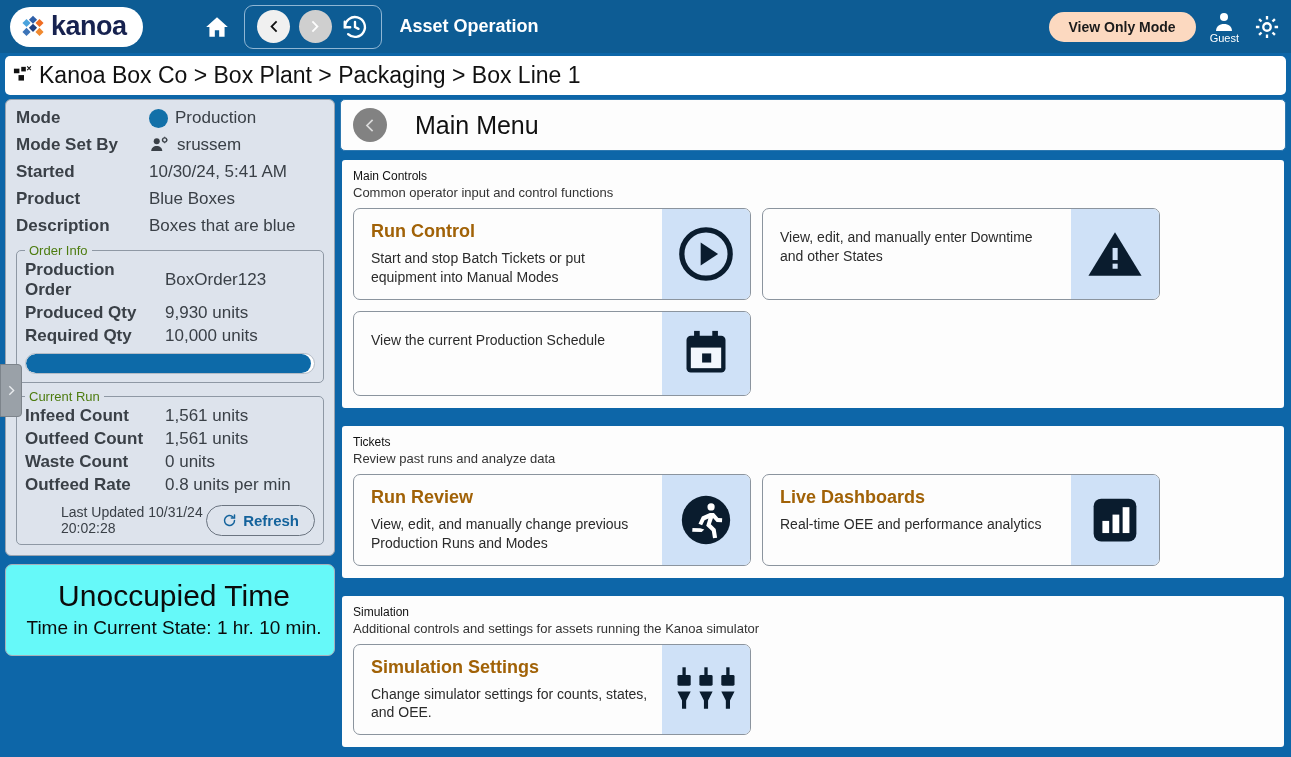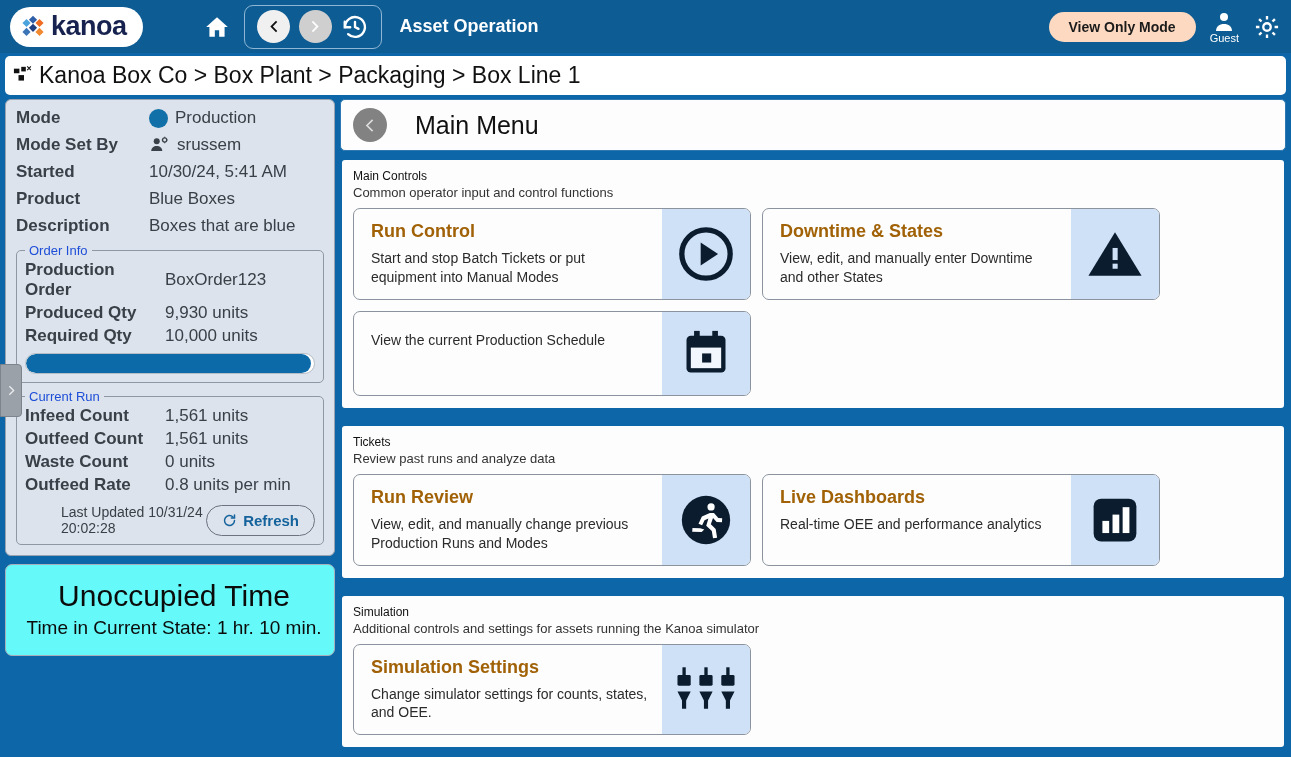--- a/index.html
+++ b/index.html
@@ -108,21 +108,21 @@
   }
   .mode-dot {
     width: 19px; height: 19px; border-radius: 50%;
     background: #1270a8; display: inline-block;
   }
   fieldset.grp {
     border: 1px solid #8e98a4; border-radius: 5px;
     padding: 2px 8px 8px 8px; margin-top: 6px;
   }
   fieldset.grp legend {
-    font-size: 13px; color: #1d4ed8; padding: 0 4px;
+    font-size: 13px; color: #4d7c0f; padding: 0 4px;
   }
   .grp .kv-key { width: 140px; flex: 0 0 140px; }
   .grp .kv { margin-bottom: 3px; }
   .progress-track {
     height: 21px; border-radius: 11px;
     background: #ffffff; border: 1px solid #b4bcc6;
     overflow: hidden; margin-top: 7px;
   }
   .progress-fill {
     height: 100%; background: #0d6aa8; border-radius: 11px;
@@ -400,21 +400,20 @@
             </div>
             <div class="mc-icon">
               <svg width="58" height="58" viewBox="0 0 24 24" fill="none">
                 <circle cx="12" cy="12" r="10" stroke="#0a1c2e" stroke-width="2.2"></circle>
                 <polygon points="9.8,7.2 17,12 9.8,16.8" fill="#0a1c2e"></polygon>
               </svg>
             </div>
           </div>
           <div class="menu-card">
             <div class="mc-text">
-              <div class="mc-title">Downtime &amp; States</div>
               <div class="mc-desc">View, edit, and manually enter Downtime and other States</div>
             </div>
             <div class="mc-icon">
               <svg width="58" height="58" viewBox="0 0 24 24">
                 <polygon points="12,3 23,21 1,21" fill="#0a1c2e"></polygon>
                 <rect x="11" y="9.5" width="2.1" height="5" fill="#cfe1f7"></rect>
                 <rect x="11" y="16" width="2.1" height="2.1" fill="#cfe1f7"></rect>
               </svg>
             </div>
           </div>

